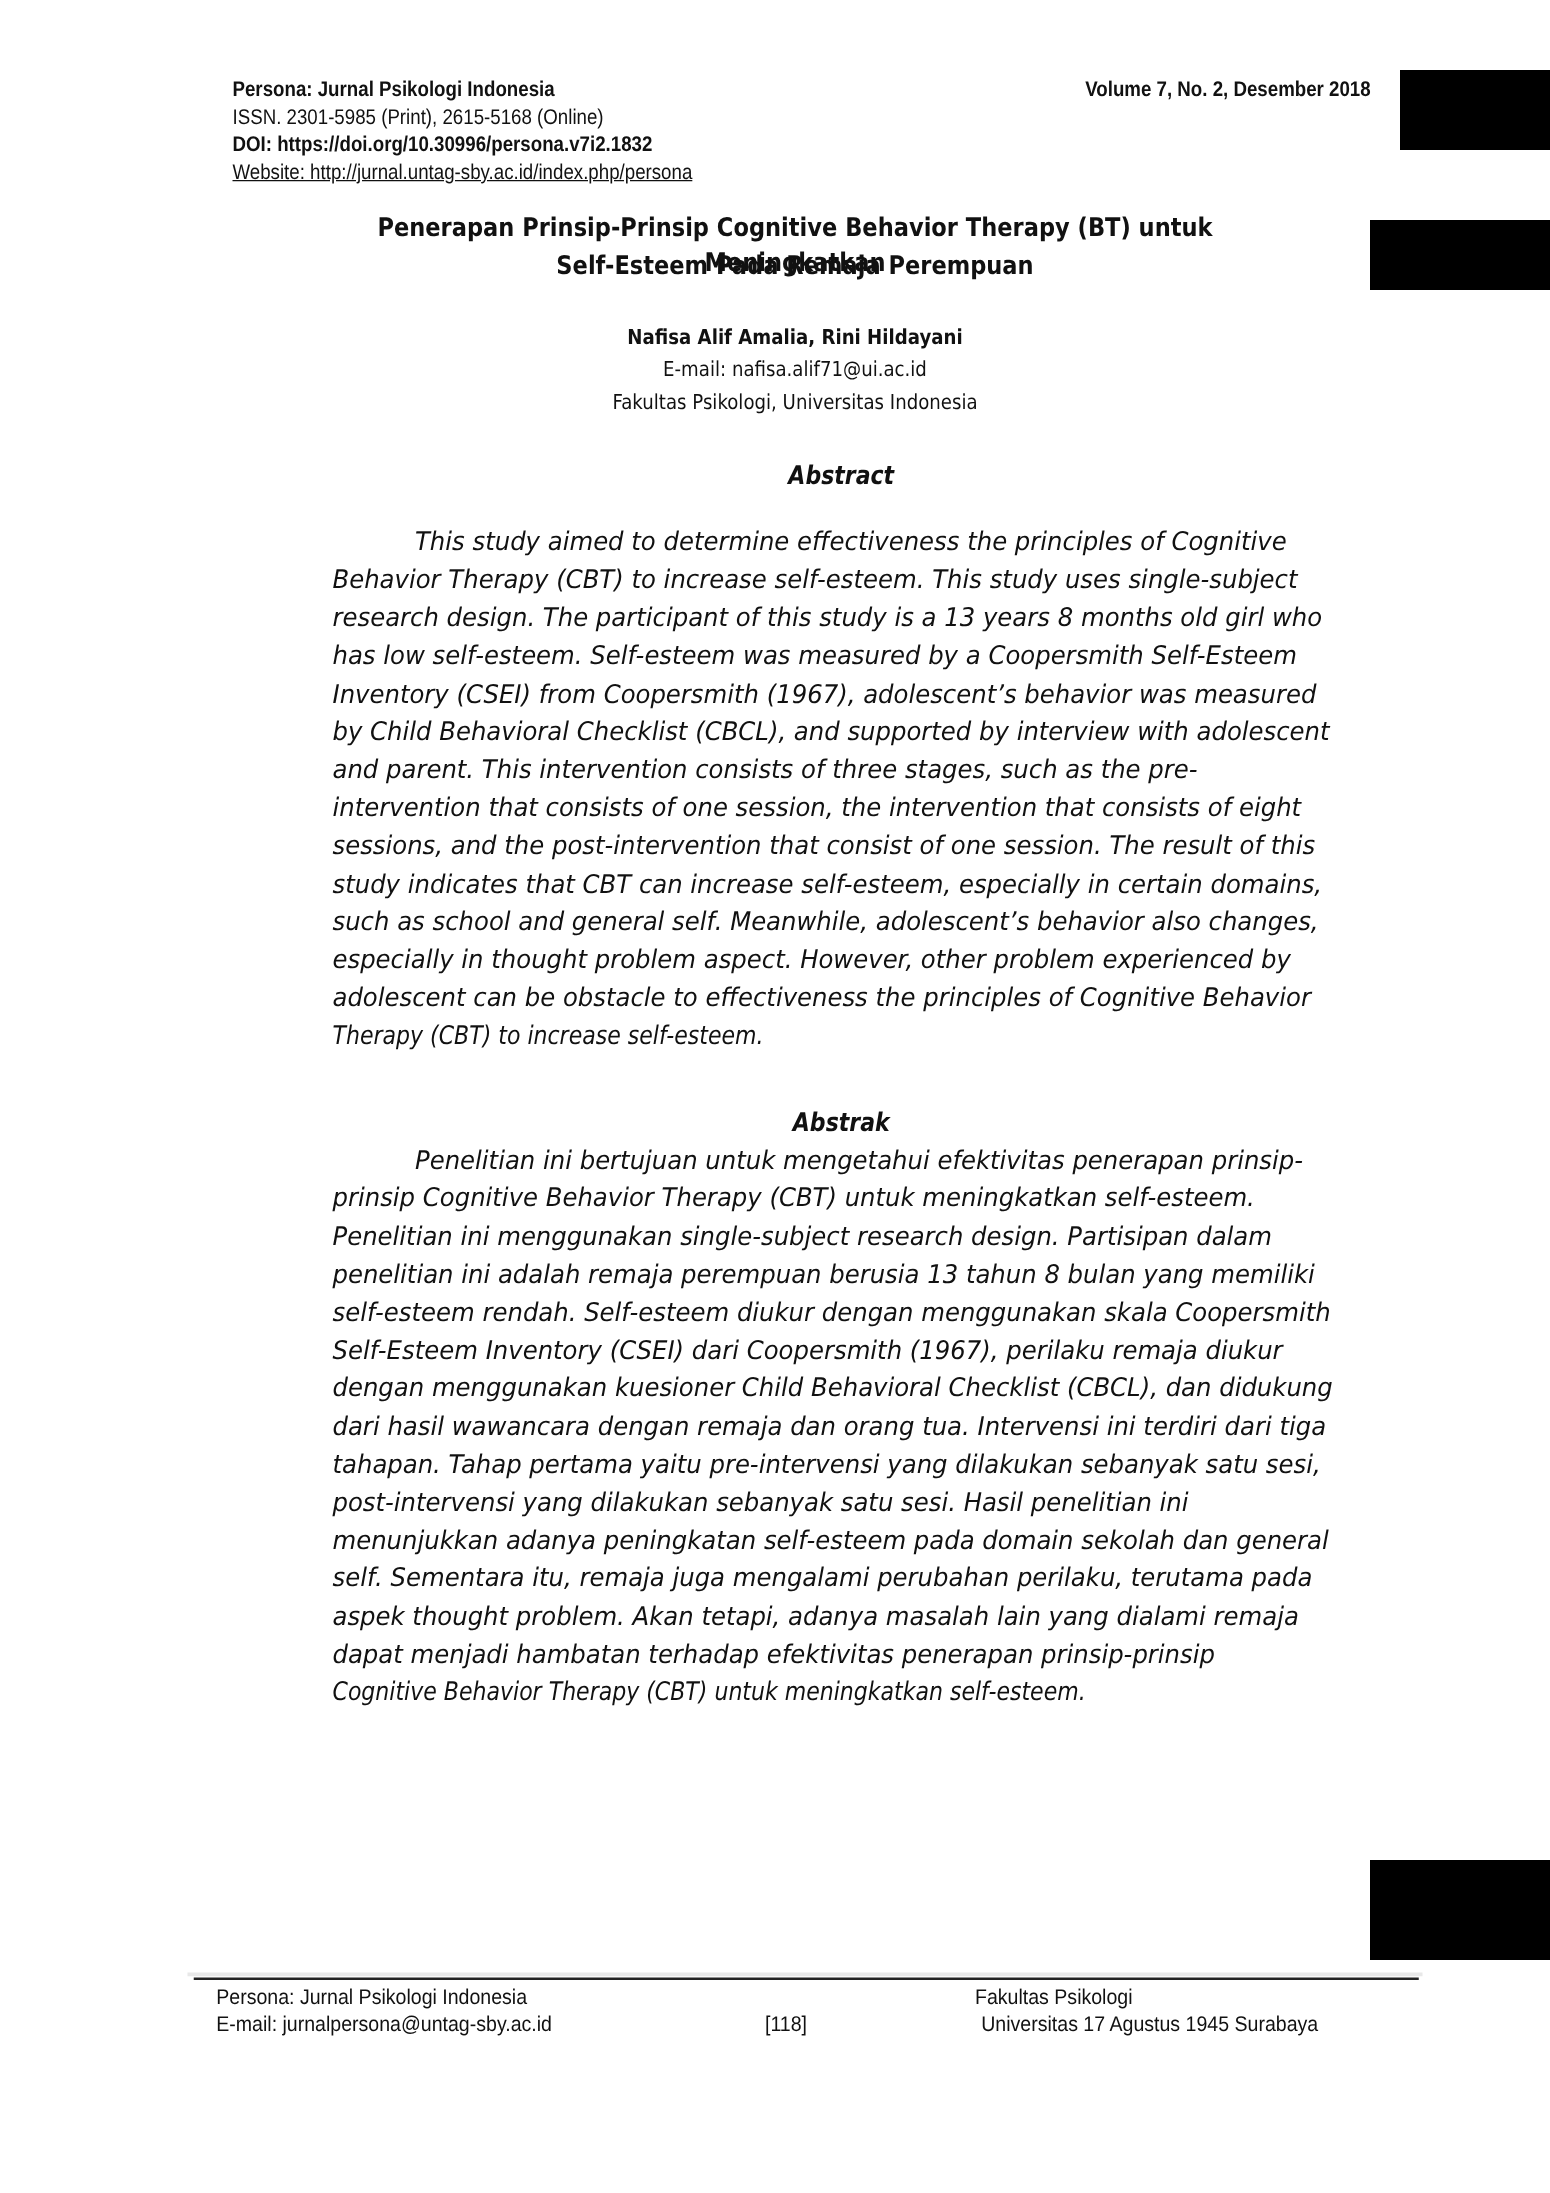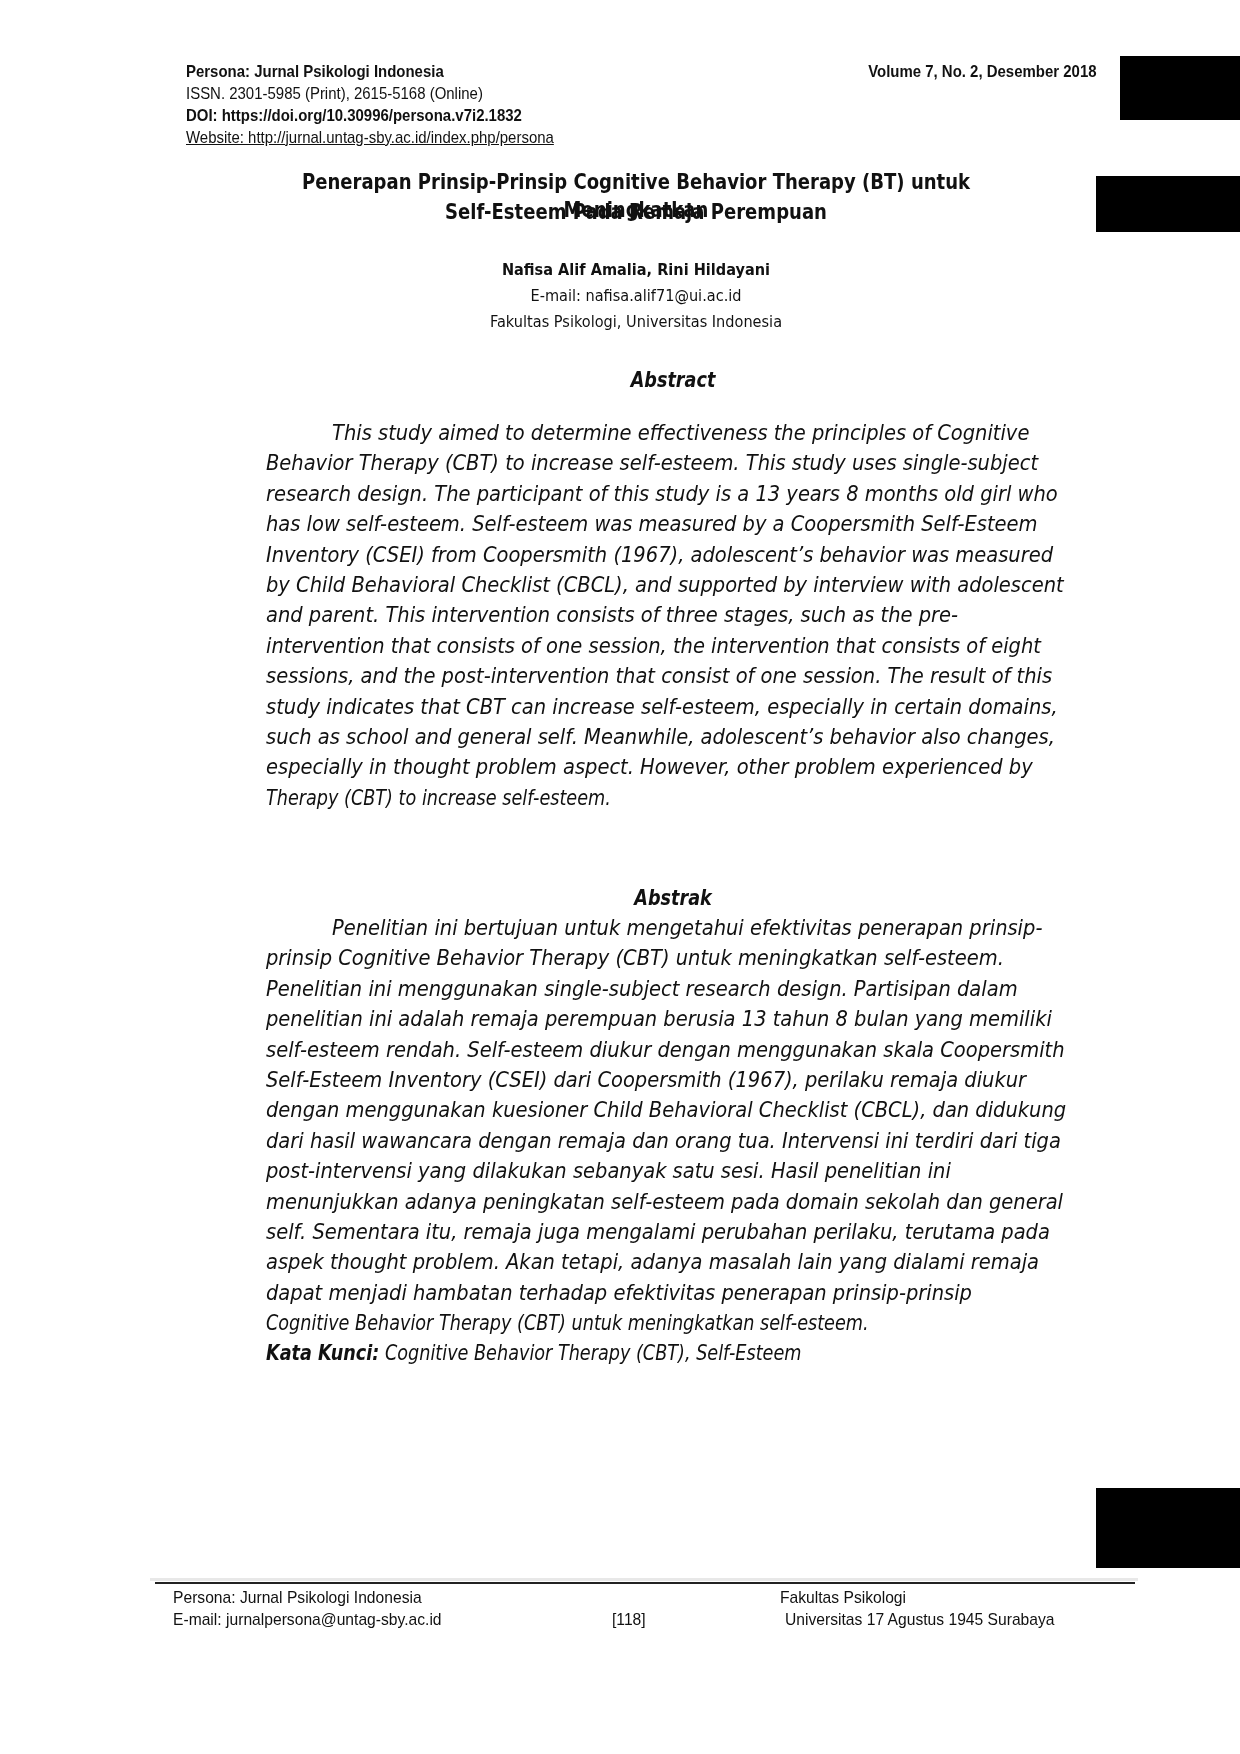--- a/index.html
+++ b/index.html
@@ -57,40 +57,41 @@
     <div class="bl"><span class="inner" style="transform: scaleX(0.95); margin-left: 0px;">research design. The participant of this study is a 13 years 8 months old girl who</span></div>
     <div class="bl"><span class="inner" style="transform: scaleX(0.95); margin-left: 0px;">has low self-esteem. Self-esteem was measured by a Coopersmith Self-Esteem</span></div>
     <div class="bl"><span class="inner" style="transform: scaleX(0.95); margin-left: 0px;">Inventory (CSEI) from Coopersmith (1967), adolescent’s behavior was measured</span></div>
     <div class="bl"><span class="inner" style="transform: scaleX(0.95); margin-left: 0px;">by Child Behavioral Checklist (CBCL), and supported by interview with adolescent</span></div>
     <div class="bl"><span class="inner" style="transform: scaleX(0.95); margin-left: 0px;">and parent. This intervention consists of three stages, such as the pre-</span></div>
     <div class="bl"><span class="inner" style="transform: scaleX(0.95); margin-left: 0px;">intervention that consists of one session, the intervention that consists of eight</span></div>
     <div class="bl"><span class="inner" style="transform: scaleX(0.95); margin-left: 0px;">sessions, and the post-intervention that consist of one session. The result of this</span></div>
     <div class="bl"><span class="inner" style="transform: scaleX(0.95); margin-left: 0px;">study indicates that CBT can increase self-esteem, especially in certain domains,</span></div>
     <div class="bl"><span class="inner" style="transform: scaleX(0.95); margin-left: 0px;">such as school and general self. Meanwhile, adolescent’s behavior also changes,</span></div>
     <div class="bl"><span class="inner" style="transform: scaleX(0.95); margin-left: 0px;">especially in thought problem aspect. However, other problem experienced by</span></div>
+    <div class="bl"><span class="inner" style="transform: scaleX(0.95); margin-left: 0px;">adolescent can be obstacle to effectiveness the principles of Cognitive Behavior</span></div>
     <div class="bl"><span class="inner" style="transform: scaleX(0.86); margin-left: 0px;">Therapy (CBT) to increase self-esteem.</span></div>
   </div>
 
 <div class="abs sec-head" style="top:885px;">Abstrak</div>
 <div class="abs body-block" style="top:913px;" id="abs-id">
     <div class="bl"><span class="inner" style="transform: scaleX(0.95); margin-left: 66px;">Penelitian ini bertujuan untuk mengetahui efektivitas penerapan prinsip-</span></div>
     <div class="bl"><span class="inner" style="transform: scaleX(0.95); margin-left: 0px;">prinsip Cognitive Behavior Therapy (CBT) untuk meningkatkan self-esteem.</span></div>
     <div class="bl"><span class="inner" style="transform: scaleX(0.95); margin-left: 0px;">Penelitian ini menggunakan single-subject research design. Partisipan dalam</span></div>
     <div class="bl"><span class="inner" style="transform: scaleX(0.95); margin-left: 0px;">penelitian ini adalah remaja perempuan berusia 13 tahun 8 bulan yang memiliki</span></div>
     <div class="bl"><span class="inner" style="transform: scaleX(0.95); margin-left: 0px;">self-esteem rendah. Self-esteem diukur dengan menggunakan skala Coopersmith</span></div>
     <div class="bl"><span class="inner" style="transform: scaleX(0.95); margin-left: 0px;">Self-Esteem Inventory (CSEI) dari Coopersmith (1967), perilaku remaja diukur</span></div>
     <div class="bl"><span class="inner" style="transform: scaleX(0.95); margin-left: 0px;">dengan menggunakan kuesioner Child Behavioral Checklist (CBCL), dan didukung</span></div>
     <div class="bl"><span class="inner" style="transform: scaleX(0.95); margin-left: 0px;">dari hasil wawancara dengan remaja dan orang tua. Intervensi ini terdiri dari tiga</span></div>
+    <div class="bl"><span class="inner" style="transform: scaleX(0.95); margin-left: 0px;">tahapan. Tahap pertama yaitu pre-intervensi yang dilakukan sebanyak satu sesi,</span></div>
     <div class="bl"><span class="inner" style="transform: scaleX(0.95); margin-left: 0px;">post-intervensi yang dilakukan sebanyak satu sesi. Hasil penelitian ini</span></div>
     <div class="bl"><span class="inner" style="transform: scaleX(0.95); margin-left: 0px;">menunjukkan adanya peningkatan self-esteem pada domain sekolah dan general</span></div>
     <div class="bl"><span class="inner" style="transform: scaleX(0.95); margin-left: 0px;">self. Sementara itu, remaja juga mengalami perubahan perilaku, terutama pada</span></div>
     <div class="bl"><span class="inner" style="transform: scaleX(0.95); margin-left: 0px;">aspek thought problem. Akan tetapi, adanya masalah lain yang dialami remaja</span></div>
     <div class="bl"><span class="inner" style="transform: scaleX(0.95); margin-left: 0px;">dapat menjadi hambatan terhadap efektivitas penerapan prinsip-prinsip</span></div>
     <div class="bl"><span class="inner" style="transform: scaleX(0.86); margin-left: 0px;">Cognitive Behavior Therapy (CBT) untuk meningkatkan self-esteem.</span></div>
-    <div class="bl"><span class="inner" style="transform: scaleX(0.86);"><span class="kw-label">Kata Kunci:</span><span> Cognitive Behavior Therapy (CBT), Self-Esteem</span></span></div>
   </div>
 
 <div class="abs footer-shadow"></div>
 <div class="abs footer-rule"></div>
 <div class="abs footer-txt arial" style="left:173px; top:1587px;">Persona: Jurnal Psikologi Indonesia</div>
 <div class="abs footer-txt arial" style="left:173px; top:1609px;">E-mail: jurnalpersona@untag-sby.ac.id</div>
 <div class="abs footer-txt arial" style="left:612px; top:1609px;">[118]</div>
 <div class="abs footer-txt arial" style="left:780px; top:1587px;">Fakultas Psikologi</div>
 <div class="abs footer-txt arial" style="left:785px; top:1609px;">Universitas 17 Agustus 1945 Surabaya</div>
 

